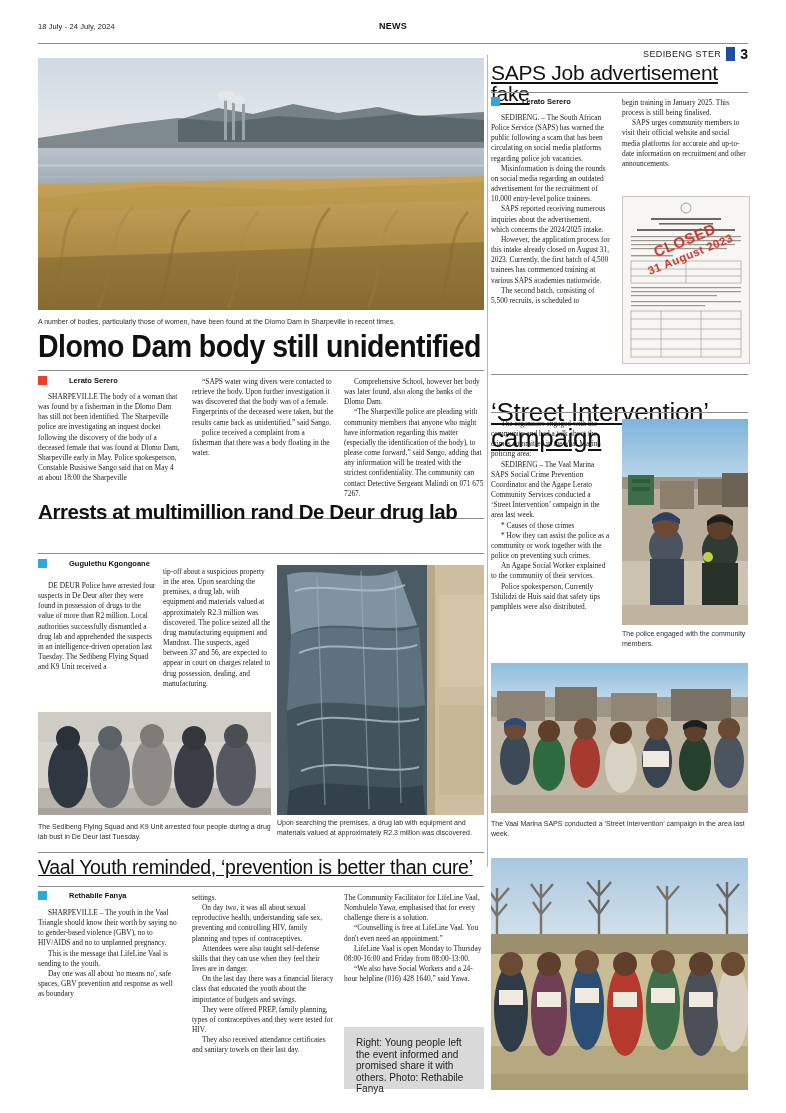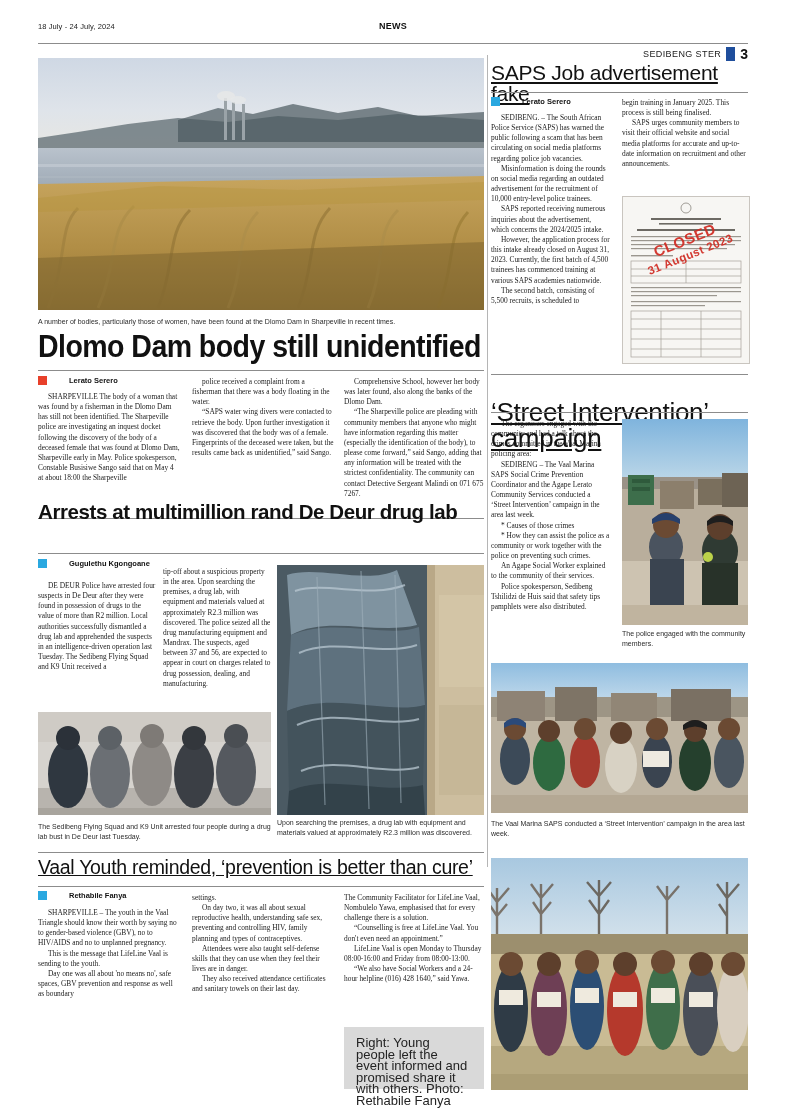--- a/index.html
+++ b/index.html
@@ -162,21 +162,21 @@
     overflow: hidden;
     background: #b9b9b9;
   }
   .photo > svg { display: block; width: 100%; height: 100%; }
 
   
   .pullbox {
     position: absolute;
     background: #d9d9d9;
     font-family: "Liberation Sans", sans-serif;
-    font-size: 13px;
+    font-size: 10px;
     line-height: 11.5px;
     color: #232323;
     padding: 10px 12px 10px 12px;
     box-sizing: border-box;
   }
 
   
   .poster {
     position: absolute;
     background: #f3f1ee;
@@ -267,22 +267,22 @@
 
   <div class="byline" style="left:38px; top:376px;">
     <span class="chip" style="background:#e8402a;"></span>
     <span>Lerato Serero</span>
   </div>
 
   <div class="col" style="left:38px; top:392px; width:142px; height:122px;">
     <p>SHARPEVILLE  The body of a woman that was found by a fisherman in the Dlomo Dam has still not been identified. The Sharpeville police are investigating an inquest docket following the discovery of the body of a deceased female that was found at Dlomo Dam, Sharpeville early in May. Police spokesperson, Constable Busisiwe Sango said that on May 4 at about 18:00 the Sharpeville</p>
   </div>
   <div class="col" style="left:192px; top:377px; width:142px; height:137px;">
+    <p>“SAPS water wing divers were contacted to retrieve the body. Upon further investigation it was discovered that the body was of a female. Fingerprints of the deceased were taken, but the results came back as unidentified,” said Sango.</p>
     <p>police received a complaint from a fisherman that there was a body floating in the water.</p>
-    <p>“SAPS water wing divers were contacted to retrieve the body. Upon further investigation it was discovered that the body was of a female. Fingerprints of the deceased were taken, but the results came back as unidentified,” said Sango.</p>
   </div>
   <div class="col" style="left:344px; top:377px; width:140px; height:137px;">
     <p>Comprehensive School, however her body was later found, also along the banks of the Dlomo Dam.</p>
     <p>“The Sharpeville police are pleading with community members that anyone who might have information regarding this matter (especially the identification of the body), to please come forward,” said Sango, adding that any information will be treated with the strictest confidentiality. The community can contact Detective Sergeant Malindi on 071 675 7267.</p>
   </div>
 
   <div class="vr" style="left:487px; top:55px; height:812px;"></div>
 
   <div class="headline light" style="left:491px; top:62px; width:270px; font-size:21px; letter-spacing:-0.3px;">SAPS Job advertisement fake</div>
 
@@ -355,21 +355,21 @@
   <div class="headline light" style="left:491px; top:399px; width:270px; font-size:26px; letter-spacing:-0.3px;">‘Street Intervention’ campaign</div>
 
   <div class="hr" style="left:491px; top:412px; width:257px;"></div>
 
   <div class="col" style="left:491px; top:419px; width:120px; height:200px;">
     <p>The organisers engaged with the community and had a talk about the crimes committed in the Vaal Marina policing area:</p>
     <p>SEDIBENG – The Vaal Marina SAPS Social Crime Prevention Coordinator and the Agape Lerato Community Services conducted a ‘Street Intervention’ campaign in the area last week.</p>
     <p>* Causes of those crimes</p>
     <p>* How they can assist the police as a community or work together with the police on preventing such crimes.</p>
     <p>An Agape Social Worker explained to the community of their services.</p>
-    <p>Police spokesperson, Sedibeng Tshilidzi de Huis said that safety tips pamphlets were also distributed.</p>
+    <p>Police spokesperson, Currently Tshilidzi de Huis said that safety tips pamphlets were also distributed.</p>
   </div>
 
   <div class="photo" style="left:622px; top:419px; width:126px; height:206px;">
     <svg viewBox="0 0 126 206" preserveAspectRatio="none" aria-hidden="true">
       <defs>
         <linearGradient id="sky2" x1="0" y1="0" x2="0" y2="1">
           <stop offset="0%" stop-color="#7fb4dd"></stop>
             <stop offset="100%" stop-color="#bcd7e8"></stop>
         </linearGradient>
       </defs>
@@ -545,20 +545,22 @@
   <div class="col" style="left:38px; top:908px; width:142px; height:178px;">
     <p>SHARPEVILLE – The youth in the Vaal Triangle should know their worth by saying no to gender-based violence (GBV), no to HIV/AIDS and no to unplanned pregnancy.</p>
     <p>This is the message that LifeLine Vaal is sending to the youth.</p>
     <p>Day one was all about 'no means no', safe spaces, GBV prevention and response as well as boundary</p>
   </div>
 
   <div class="col" style="left:192px; top:893px; width:142px; height:193px;">
     <p class="noindent">settings.</p>
     <p>On day two, it was all about sexual reproductive health, understanding safe sex, preventing and controlling HIV, family planning and types of contraceptives.</p>
     <p>Attendees were also taught self-defense skills that they can use when they feel their lives are in danger.</p>
+    <p>On the last day there was a financial literacy class that educated the youth about the importance of budgets and savings.</p>
+    <p>They were offered PREP, family planning, types of contraceptives and they were tested for HIV.</p>
     <p>They also received attendance certificates and sanitary towels on their last day.</p>
   </div>
 
   <div class="col" style="left:344px; top:893px; width:140px; height:125px;">
     <p class="noindent">The Community Facilitator for LifeLine Vaal, Nombulelo Yawa, emphasised that for every challenge there is a solution.</p>
     <p>“Counselling is free at LifeLine Vaal. You don't even need an appointment.”</p>
     <p>LifeLine Vaal is open Monday to Thursday 08:00-16:00 and Friday from 08:00-13:00.</p>
     <p>“We also have Social Workers and a 24-hour helpline (016) 428 1640,” said Yawa.</p>
   </div>
 

